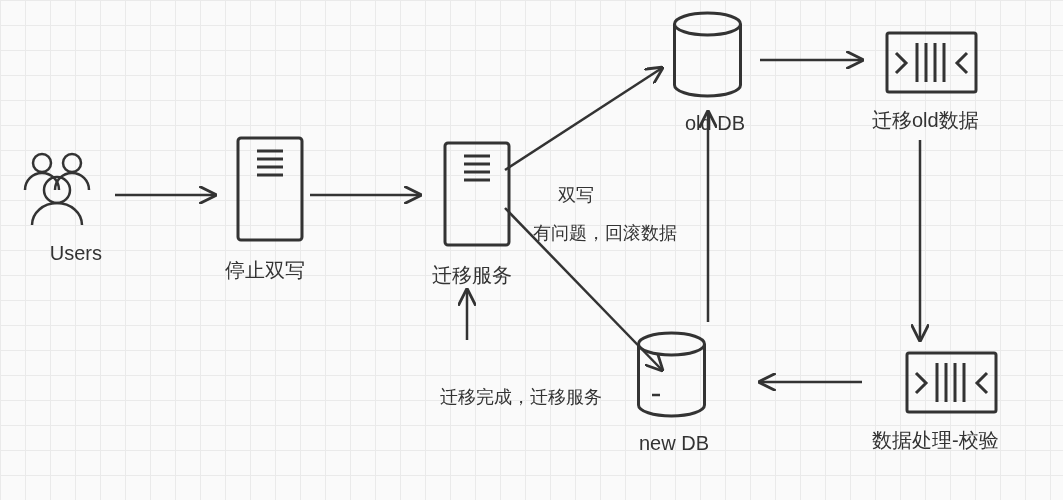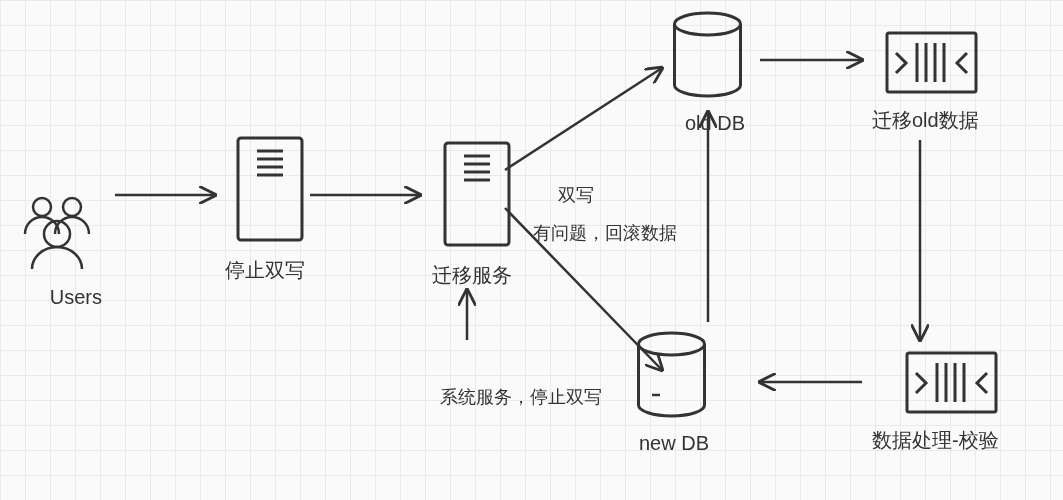--- a/index.html
+++ b/index.html
@@ -15,21 +15,21 @@
       font-family: Arial, "Microsoft YaHei", sans-serif;
     }
     .node { position: absolute; text-align: right; }
     .node .label { font-size: 20px; color: #333; margin-top: 8px; white-space: nowrap; }
     svg.arrows { position: absolute; top: 0; left: 0; width: 1063px; height: 500px; pointer-events: none; }
     .edge-label { position: absolute; font-size: 18px; color: #333; white-space: nowrap; }
   </style>
 </head>
 <body>
 
-<div class="node" style="left:12px; top:150px;margin-top:44px;">
+<div class="node" style="left:12px; top:150px;">
   <svg width="90" height="80" viewBox="0 0 90 80">
     <g stroke="#333" stroke-width="2.5" fill="none">
       <circle cx="30" cy="13" r="9"></circle>
       <circle cx="60" cy="13" r="9"></circle>
       <circle cx="45" cy="40" r="13"></circle>
       <path d="M13 40 a17 17 0 0 1 34 0"></path>
       <path d="M43 40 a17 17 0 0 1 34 0"></path>
       <path d="M20 75 a25 22 0 0 1 50 0"></path>
     </g>
   </svg>
@@ -130,13 +130,13 @@
   <line x1="862" y1="382" x2="760" y2="382" stroke="#333" stroke-width="2.5" marker-end="url(#ah)"></line>
 
   <line x1="708" y1="322" x2="708" y2="112" stroke="#333" stroke-width="2.5" marker-end="url(#ah)"></line>
 
   <line x1="660" y1="395" x2="652" y2="395" stroke="#333" stroke-width="2.5"></line>
   <line x1="467" y1="340" x2="467" y2="290" stroke="#333" stroke-width="2.5" marker-end="url(#ah)"></line>
 </svg>
 
 <div class="edge-label" style="left:558px; top:183px;text-align:right;">双写</div>
 <div class="edge-label" style="left:605px; top:221px; transform:translateX(-50%);">有问题，回滚数据</div>
-<div class="edge-label" style="left:440px; top:385px;">系统服务，停止双写</div>
+<div class="edge-label" style="left:440px; top:385px;">迁移完成，迁移服务</div>
 
 </body></html>

